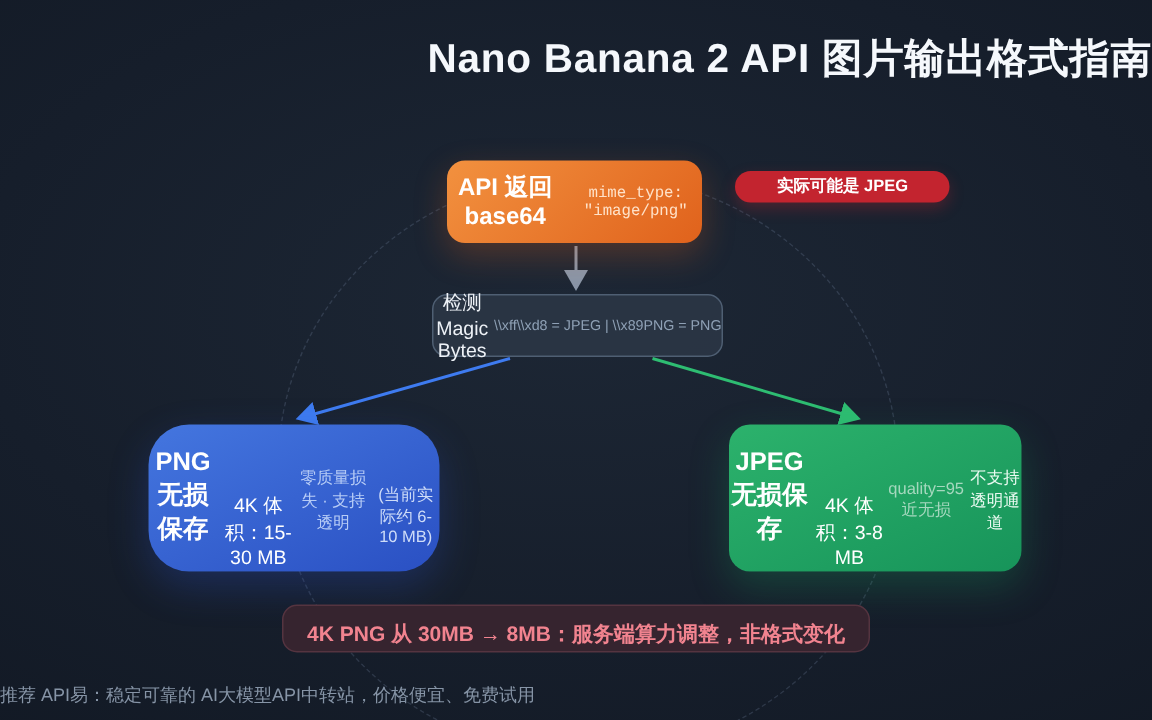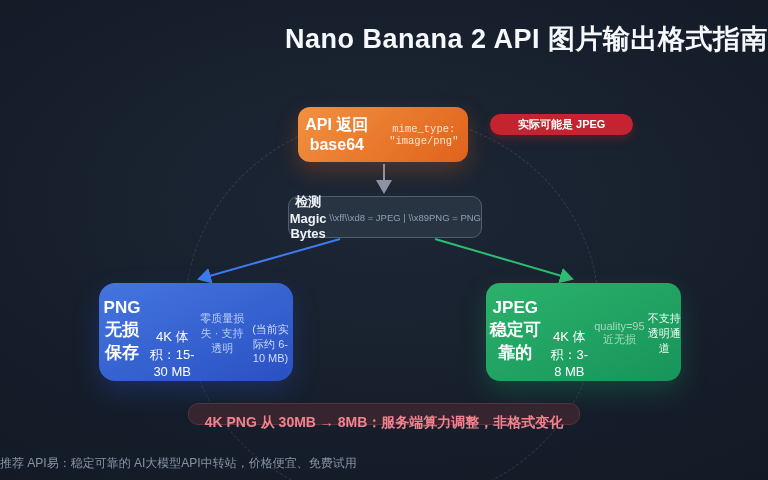--- a/index.html
+++ b/index.html
@@ -64,48 +64,48 @@
     color: #ffffff; font-size: 11px; font-weight: bold;
     box-shadow: 0 4px 10px rgba(195, 36, 47, 0.3);
   }
   .node-detect {
     left: 288px; top: 196px; width: 194px; height: 42px;
     border-radius: 10px;
     background: rgba(42, 53, 68, 0.92);
     border: 1px solid #4f5f73;
     gap: 2px;
   }
-  .node-detect .node-title { font-size: 13px; font-weight: bold; color: #eef2f7; }
+  .node-detect .node-title { font-size: 13px; font-weight: normal; color: #eef2f7; }
   .node-detect .node-code {
     font-family: Liberation Sans, sans-serif;
     font-size: 9.5px; color: #8ea0b5; white-space: nowrap;
   }
   .node-png {
     left: 99px; top: 283px; width: 194px; height: 98px;
-    border-radius: 16px;
+    border-radius: 27px;
     background: linear-gradient(155deg, #4476df 0%, #2a50c3 100%);
     box-shadow: 0 10px 26px rgba(42, 80, 195, 0.30);
     gap: 3px; padding-top: 2px;
   }
   .node-jpeg {
     left: 486px; top: 283px; width: 195px; height: 98px;
     border-radius: 14px;
     background: linear-gradient(155deg, #2cb26c 0%, #17945a 100%);
     box-shadow: 0 10px 26px rgba(23, 148, 90, 0.30);
     gap: 3px; padding-top: 2px;
   }
   .big-title { font-size: 17px; font-weight: bold; color: #ffffff; margin-bottom: 5px; }
   .big-size { font-size: 13px; color: #ffffff; margin-bottom: 3px; margin-top: 44px; }
   .png-sub { font-size: 11px; color: #b7ccf6; }
   .png-note { font-size: 11px; color: #cedcf8; margin-top: 19px; }
   .jpeg-sub { font-size: 11px; color: #a5d8be; }
   .jpeg-note { font-size: 11px; color: #eafaf1; }
   .callout {
     position: absolute; left: 188px; top: 403px;
-    width: 392px; height: 22px; line-height: 37px;
+    width: 392px; height: 32px; line-height: 37px;
     border-radius: 10px; text-align: center;
     background: #36242f;
     border: 1px solid #553440;
     color: #f1838f; font-size: 14px; font-weight: bold;
   }
   .footer-note {
     position: absolute; top: 455px; left: 0; width: 100%;
     text-align: left;
     font-size: 12px; color: #8694a6;
   }
@@ -149,21 +149,21 @@
   </div>
 
   <div class="node node-png">
     <div class="big-title">PNG 无损保存</div>
     <div class="big-size">4K 体积：15-30 MB</div>
     <div class="png-sub">零质量损失 · 支持透明</div>
     <div class="png-note">(当前实际约 6-10 MB)</div>
   </div>
 
   <div class="node node-jpeg">
-    <div class="big-title">JPEG 稳定可靠的</div>
+    <div class="big-title">JPEG 无损保存</div>
     <div class="big-size">4K 体积：3-8 MB</div>
     <div class="jpeg-sub">quality=95 近无损</div>
     <div class="jpeg-note">不支持透明通道</div>
   </div>
 
   <div class="callout">4K PNG 从 30MB → 8MB：服务端算力调整，非格式变化</div>
 
   <div class="footer-note">推荐 API易：稳定可靠的 AI大模型API中转站，价格便宜、免费试用</div>
 
 </div>

